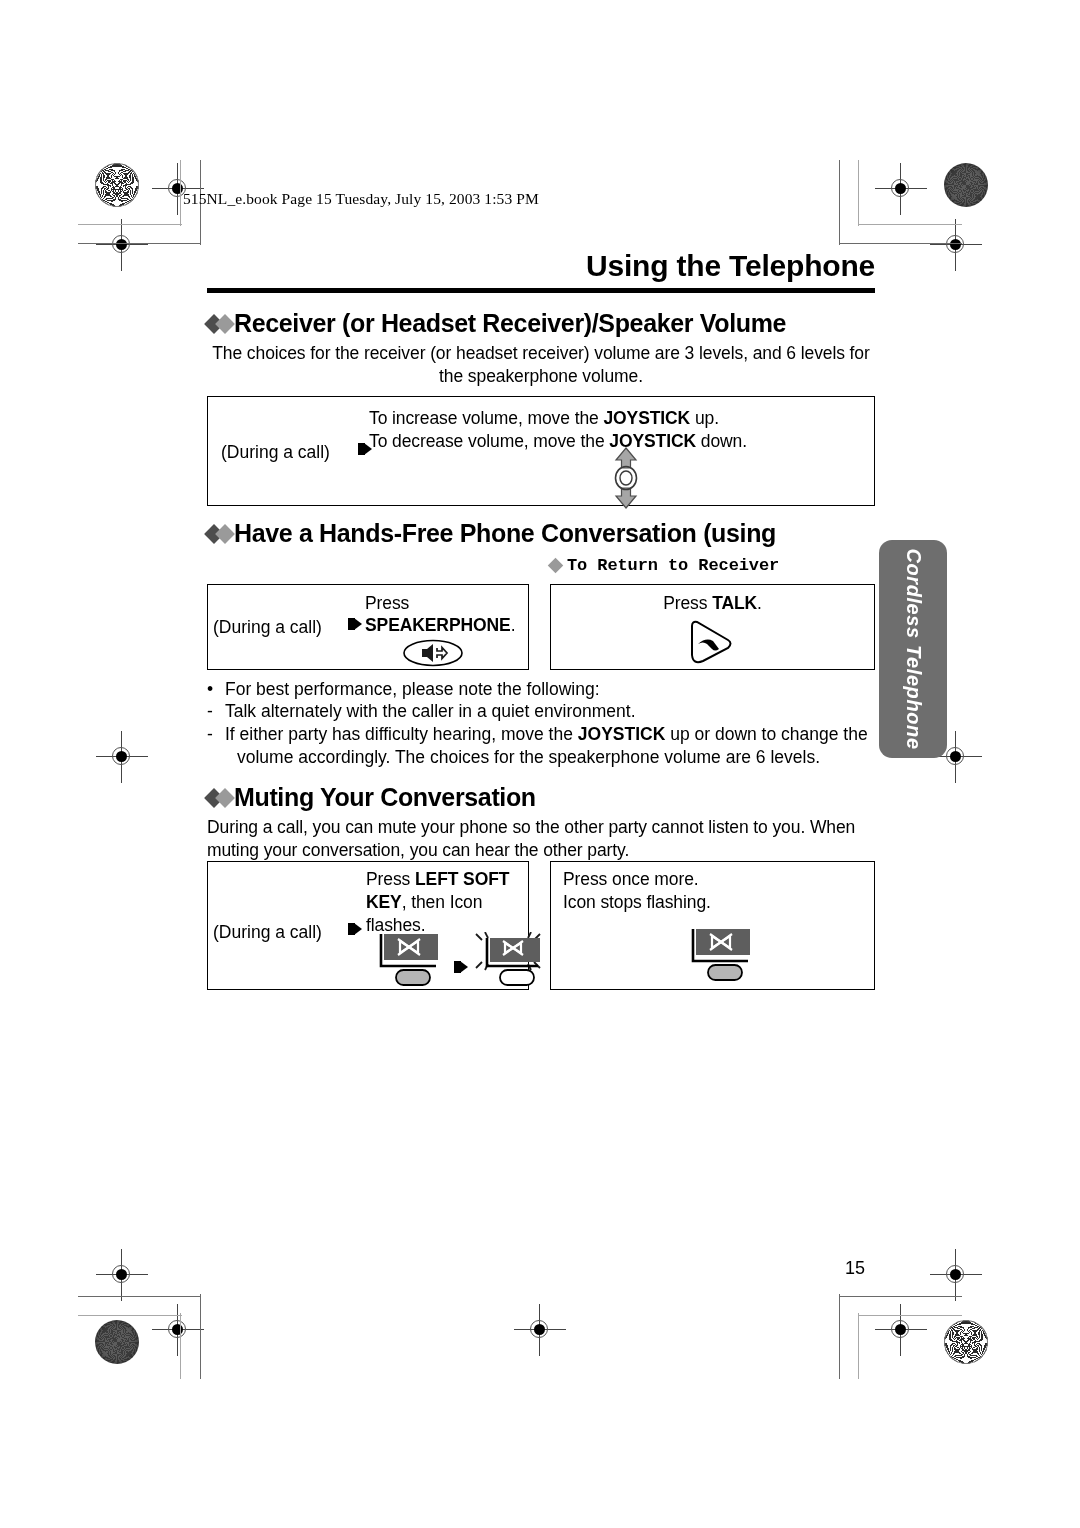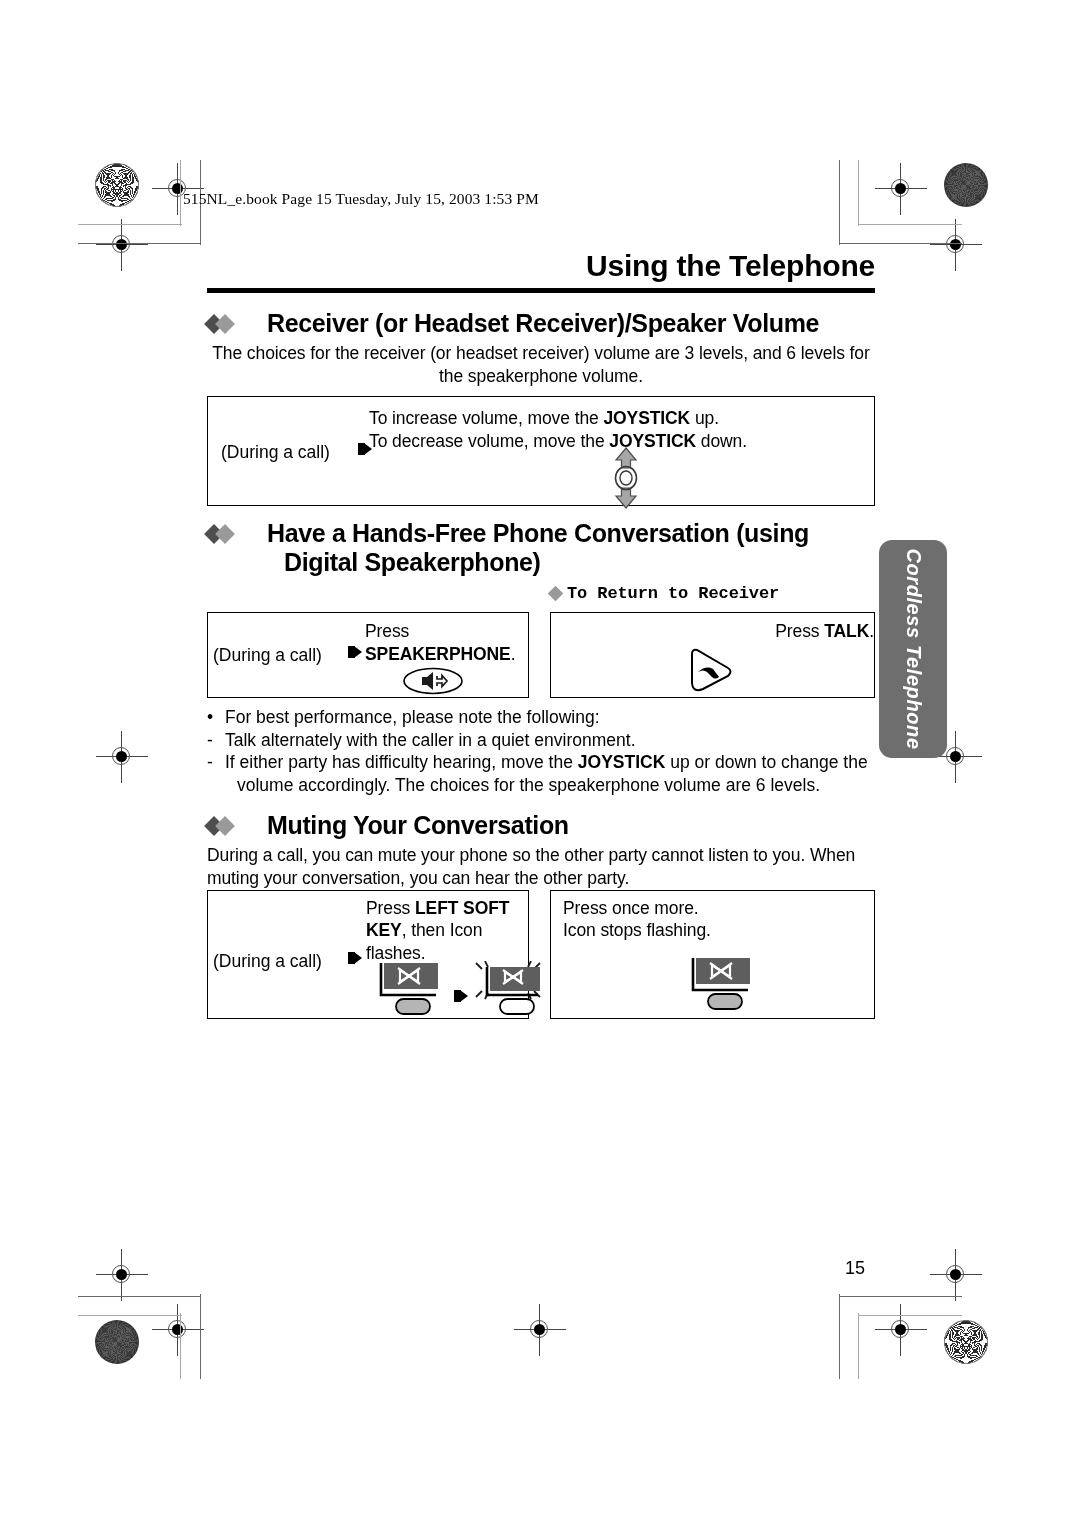--- a/index.html
+++ b/index.html
@@ -93,21 +93,20 @@
 
   
   .section-head {
     display: flex;
     align-items: flex-start;
     margin-top: 16px;
     font-size: 25px;
     font-weight: bold;
     line-height: 1.13;
     letter-spacing: -0.35px;
-    gap: 33px;
   }
   .dia-pair {
     flex: 0 0 auto;
     display: flex;
     align-items: center;
     margin-top: 8px;
     margin-right: 2px;
   }
   .dia {
     width: 14px; height: 14px;
@@ -365,21 +364,20 @@
     </div>
   </div>
 
   <div class="section-head" style="margin-top:13px;">
     <span class="dia-pair">
       <span class="dia dark"></span>
         <span class="dia light"></span>
     </span>
     <span class="heading-text">
       <span>Have a Hands-Free Phone Conversation (using</span>
-      <span class="l2">Digital Speakerphone)</span>
     </span>
   </div>
 
   <div style="position:relative; margin-top:8px; height:28px;font-family:Liberation Mono, monospace;">
     <div class="sub-head" style="position:absolute; left:343px; top:0;">
       <span class="dia-single"></span>
       <span>To Return to Receiver</span>
     </div>
   </div>
 
@@ -397,21 +395,21 @@
       <div style="position:absolute; left:194px; top:54px;">
         <svg width="62" height="28" viewBox="0 0 62 28">
           <ellipse cx="31" cy="14" rx="29" ry="12.5" fill="#ffffff" stroke="#000" stroke-width="1.6"></ellipse>
           <polygon points="20,10 25,10 31,5 31,23 25,18 20,18" fill="#1a1a1a"></polygon>
           <path d="M35 9 L35 12 L40 12 L40 8.5 L45 14 L40 19.5 L40 16 L35 16 L35 19" fill="none" stroke="#1a1a1a" stroke-width="1.7"></path>
         </svg>
       </div>
     </div>
 
     <div class="instr-box" style="position:absolute; left:343px; top:0; width:325px; height:86px;">
-      <div class="box-lines" style="position:absolute; left:0; top:7px; width:100%; text-align:right;">
+      <div class="box-lines" style="position:absolute; left:0; top:7px; width:100%; text-align:center;">
         <span>Press </span><b>TALK</b><span>.</span>
       </div>
       <div style="position:absolute; left:128px; top:33px;">
         <svg width="58" height="48" viewBox="0 0 58 48">
           <path d="M13 8 Q13 3 18 4 L49 22 Q54 25 49 30 L24 43 Q14 47 13 37 Z" fill="#ffffff" stroke="#000" stroke-width="2"></path>
           <path d="M19 26 Q27 19 34 23 L40 31 Q36 34 33 31 L28 26 Q24 23 19 26 Z" fill="#000"></path>
         </svg>
       </div>
     </div>
   </div>

